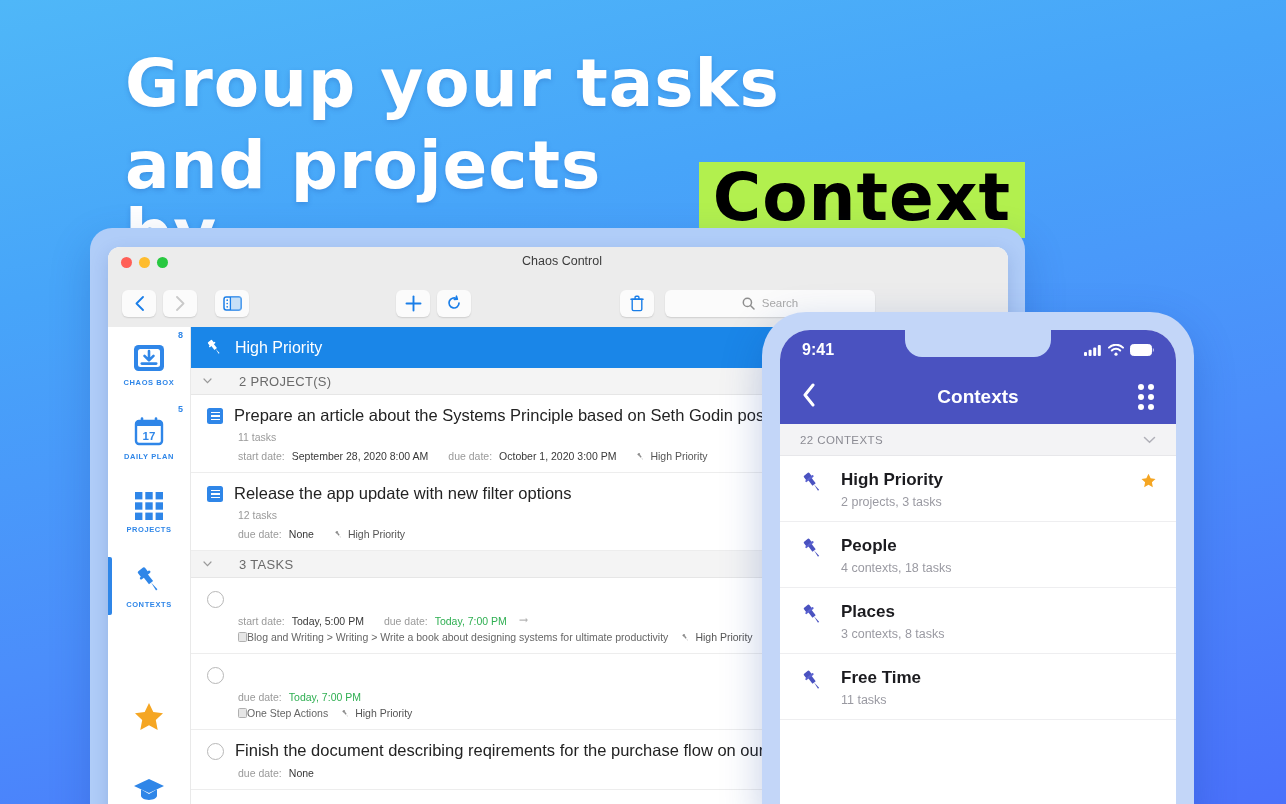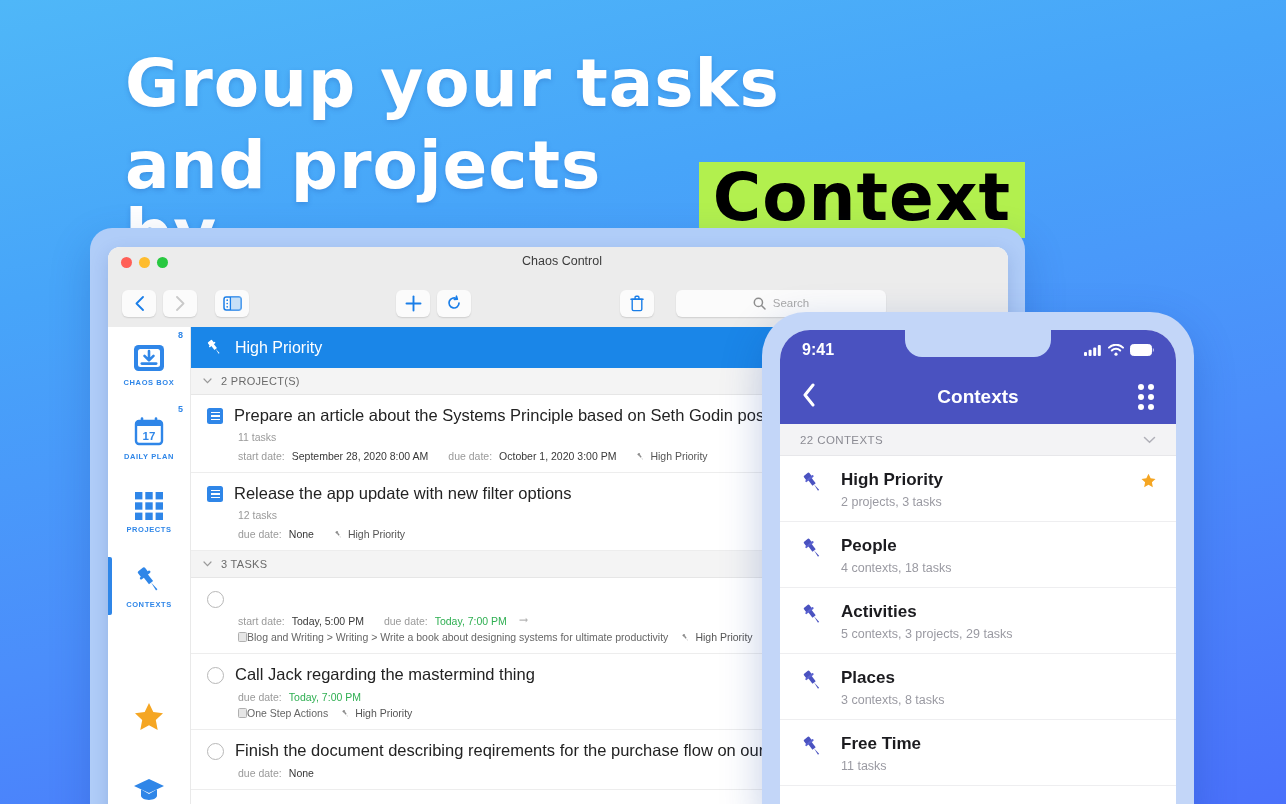--- a/index.html
+++ b/index.html
@@ -73,22 +73,22 @@
                   background:#2f86e8;border-radius:0 2px 2px 0;}
   .nav-plain{height:74px;display:flex;align-items:center;justify-content:center;}
 
   .content{flex:1;background:#ffffff;position:relative;overflow:hidden;}
   .ctx-header{
     height:41px;background:#1a86e8;color:#ffffff;display:flex;align-items:center;
     gap:11px;padding-left:14px;font-size:16px;
   }
   .group-bar{
     height:26px;background:#f4f4f4;border-bottom:1px solid #e6e6e6;
-    display:flex;align-items:center;gap:9px;padding-left:12px;
-    font-size:11px;color:#6a6a6a;letter-spacing:.3px;
+    display:flex;align-items:center;gap:27px;padding-left:12px;
+    font-size:13px;color:#6a6a6a;letter-spacing:.3px;
   }
   .row{border-bottom:1px solid #ededed;padding:10px 0 10px 16px;background:#fff;}
   .row-top{display:flex;align-items:flex-start;gap:11px;}
   .row-title{font-size:16.5px;color:#232323;line-height:20px;white-space:nowrap;}
   .row-sub{font-size:10.5px;color:#9a9a9a;margin:6px 0 0 31px;}
   .meta{display:flex;align-items:center;gap:7px;margin:7px 0 0 31px;
         font-size:10.5px;flex-wrap:nowrap;white-space:nowrap;}
   .mk{color:#9a9a9a;}
   .mv{color:#383838;}
   .mv-green{color:#2faf52;}
@@ -204,21 +204,21 @@
     <div class="tb-sp-b"></div>
 
     <div class="tb-btn">
       <svg width="14" height="17" viewBox="0 0 14 17">
         <path d="M2.2 4.2 h9.6 v10 a1.4 1.4 0 0 1 -1.4 1.4 h-6.8 a1.4 1.4 0 0 1 -1.4 -1.4 z" stroke="#1a7ee8" stroke-width="1.4" fill="none"></path>
         <line x1="0.9" y1="4.2" x2="13.1" y2="4.2" stroke="#1a7ee8" stroke-width="1.4" stroke-linecap="round"></line>
         <path d="M5.1 4.2 v-2 a1 1 0 0 1 1 -1 h1.8 a1 1 0 0 1 1 1 v2" stroke="#1a7ee8" stroke-width="1.4" fill="none"></path>
       </svg>
     </div>
 
-    <div class="search-box" style="margin-left:15px">
+    <div class="search-box" style="margin-left:4px">
       <svg width="13" height="13" viewBox="0 0 13 13">
         <circle cx="5.4" cy="5.4" r="4.1" stroke="#8e8e8e" stroke-width="1.5" fill="none"></circle>
         <line x1="8.5" y1="8.5" x2="12" y2="12" stroke="#8e8e8e" stroke-width="1.5" stroke-linecap="round"></line>
       </svg>
       <span class="search-ph">Search</span>
     </div>
   </div>
 
   <div class="desk-body">
 
@@ -401,21 +401,20 @@
               </g>
             </svg>
             <span>High Priority</span>
           </span>
         </div>
       </div>
 
       <div class="row">
         <div class="row-top">
           <span class="circle"></span>
-          <span class="row-title">Call Jack regarding the mastermind thing</span>
         </div>
         <div class="meta">
           <span class="mk">due date:</span>
           <span class="mv-green">Today, 7:00 PM</span>
         </div>
         <div class="mpath">
           <svg width="9" height="10" viewBox="0 0 9 10">
             <rect x="0.5" y="0.5" width="8" height="9" rx="1" stroke="#b0b0b0" stroke-width="1" fill="#e6e6e6"></rect>
           </svg>
           <span>One Step Actions</span>
@@ -528,34 +527,20 @@
         <path d="M16 19.3 L16.9 28.6 L15.1 28.6 Z" fill="#4a52c0"></path>
         <rect x="9.6" y="8.4" width="12.8" height="2.6" rx="1.3" fill="#5a62d0"></rect>
       </g>
     </svg>
     <div>
       <div class="ph-item-name">People</div>
       <div class="ph-item-sub">4 contexts, 18 tasks</div>
     </div>
   </div>
 
-  <div class="ph-item">
-    <svg width="25" height="25" viewBox="0 0 32 32">
-      <g transform="rotate(-38 16 16)">
-        <rect x="11.6" y="2.5" width="8.8" height="7.2" rx="1.4" fill="#4a52c0"></rect>
-        <rect x="13.4" y="9.7" width="5.2" height="9.6" fill="#4a52c0"></rect>
-        <path d="M16 19.3 L16.9 28.6 L15.1 28.6 Z" fill="#4a52c0"></path>
-        <rect x="9.6" y="8.4" width="12.8" height="2.6" rx="1.3" fill="#5a62d0"></rect>
-      </g>
-    </svg>
-    <div>
-      <div class="ph-item-name">Activities</div>
-      <div class="ph-item-sub">5 contexts, 3 projects, 29 tasks</div>
-    </div>
-  </div>
 
   <div class="ph-item">
     <svg width="25" height="25" viewBox="0 0 32 32">
       <g transform="rotate(-38 16 16)">
         <rect x="11.6" y="2.5" width="8.8" height="7.2" rx="1.4" fill="#4a52c0"></rect>
         <rect x="13.4" y="9.7" width="5.2" height="9.6" fill="#4a52c0"></rect>
         <path d="M16 19.3 L16.9 28.6 L15.1 28.6 Z" fill="#4a52c0"></path>
         <rect x="9.6" y="8.4" width="12.8" height="2.6" rx="1.3" fill="#5a62d0"></rect>
       </g>
     </svg>

